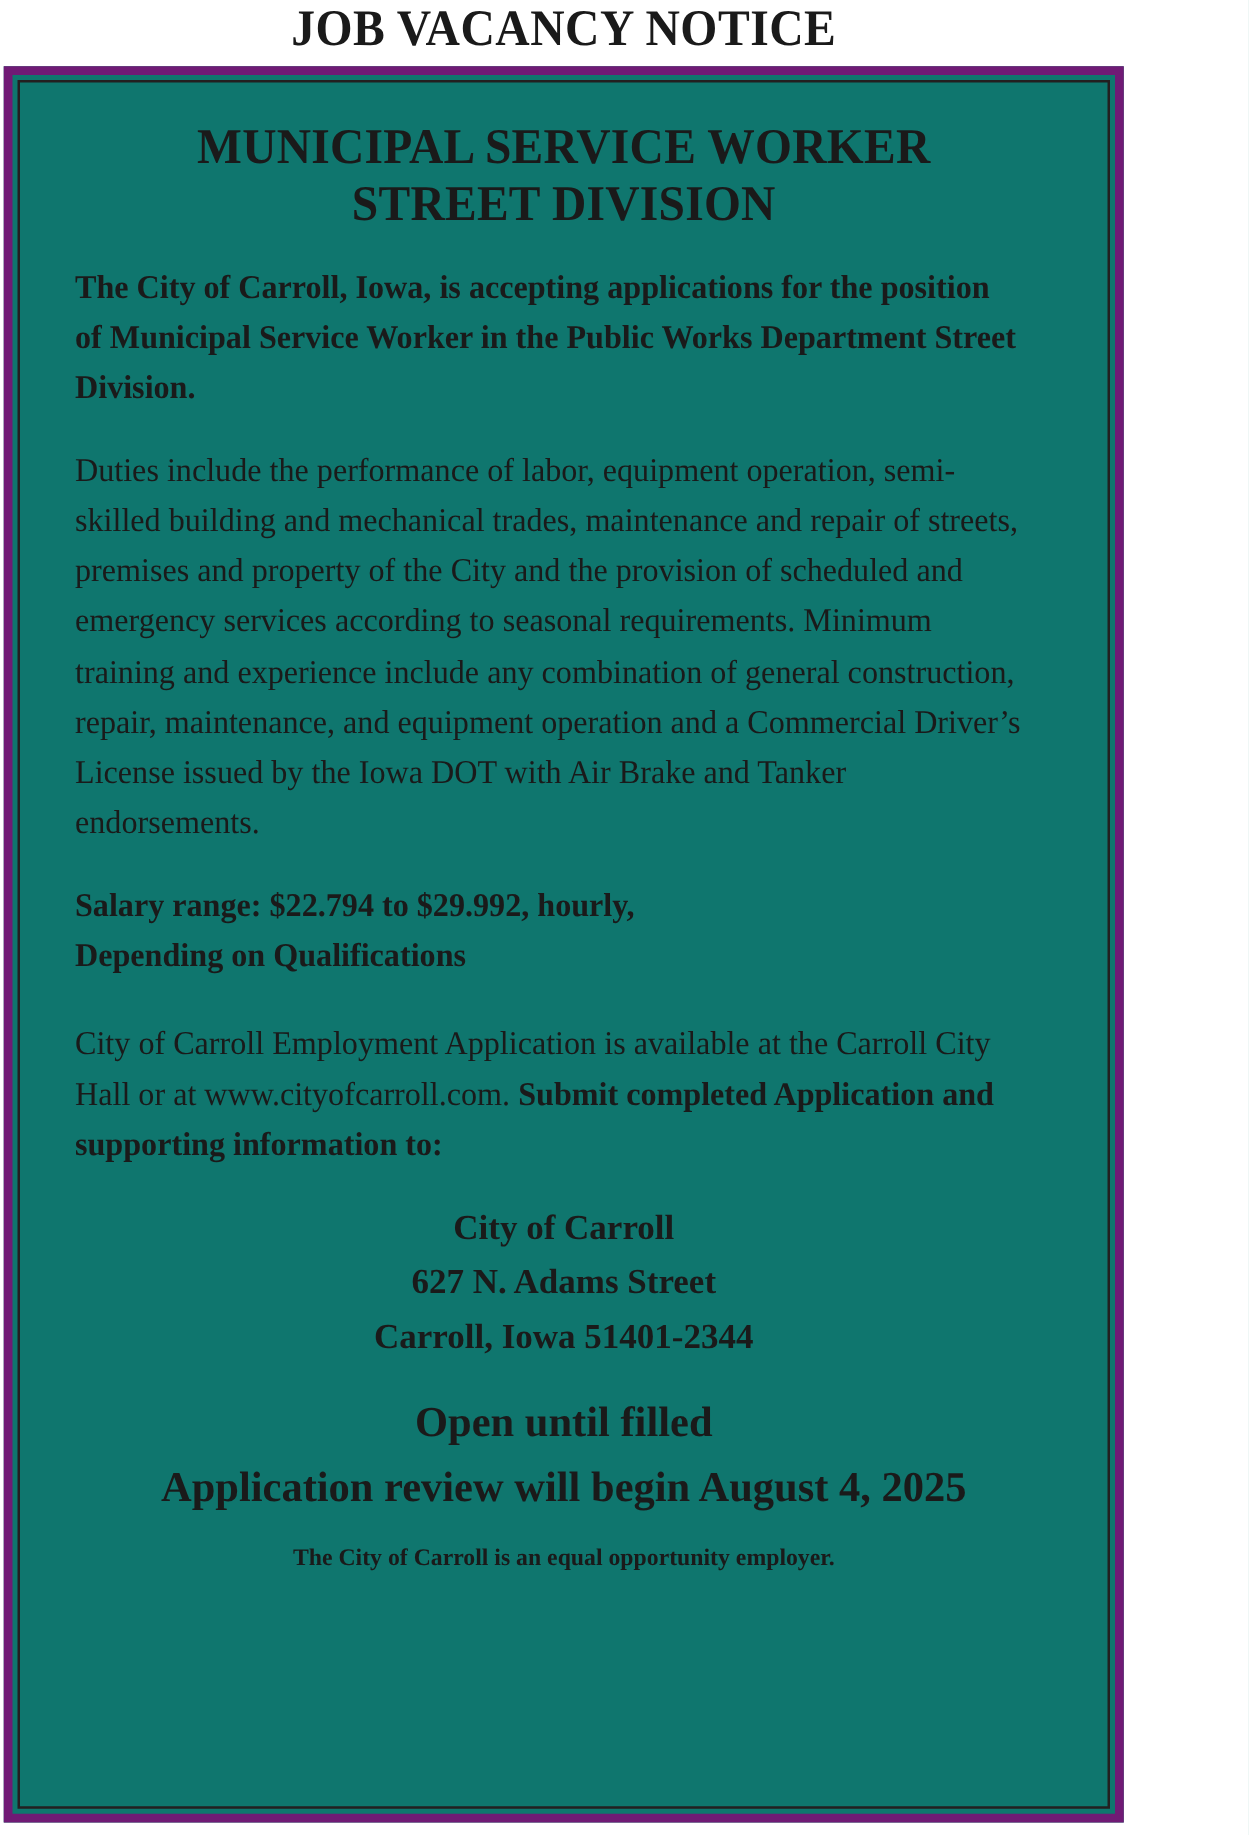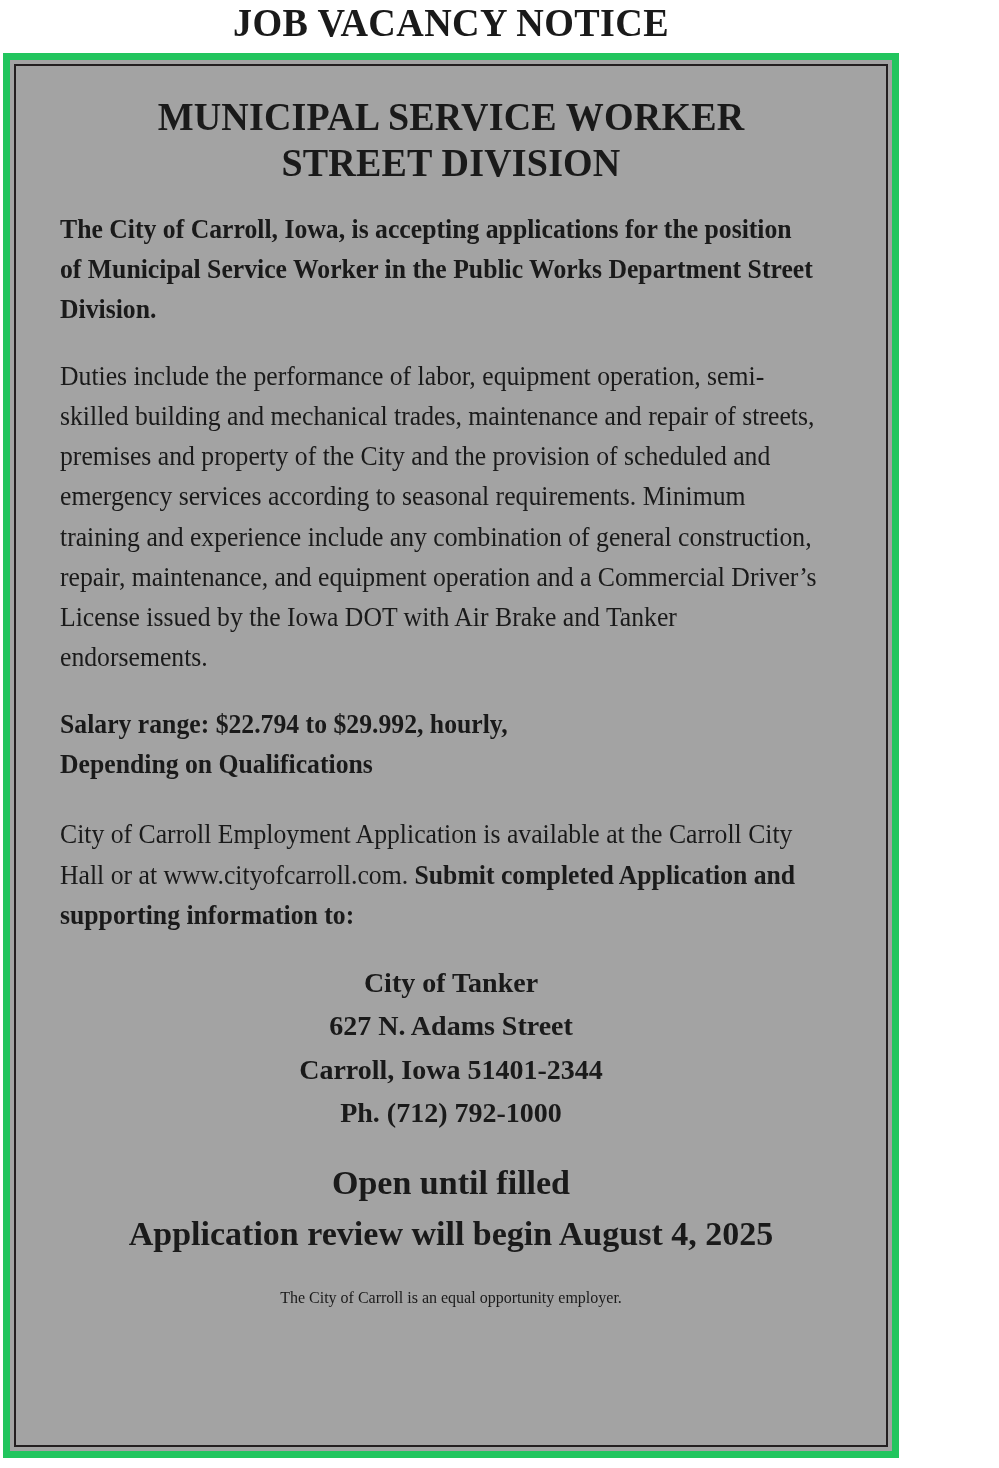--- a/index.html
+++ b/index.html
@@ -37,22 +37,22 @@
     white-space: nowrap;
   }
 
   
   .notice-box {
     position: absolute;
     left: 3px;
     top: 53px;
     right: 3px;
     bottom: 10px;
-    border: 7px solid #22c55e;
-    background: #a3a3a3;
+    border: 7px solid #701a75;
+    background: #0f766e;
     box-sizing: border-box;
     padding: 4px;
   }
   .notice-inner {
     width: 100%;
     height: 100%;
     border: 2px solid #231f20;
     box-sizing: border-box;
     padding: 20px 44px 10px 44px;
   }
@@ -116,24 +116,24 @@
     margin-top: 22px;
   }
   .closing-block .line {
     display: block;
     white-space: nowrap;
   }
 
   
   .eeo-footer {
     text-align: center;
-    font-weight: normal;
-    font-size: 16px;
+    font-weight: bold;
+    font-size: 19px;
     line-height: 1.3;
-    margin-top: 28px;
+    margin-top: 18px;
     white-space: nowrap;
   }
 </style>
 </head>
 <body>
 
 <div class="page">
 
   <div class="notice-title">JOB VACANCY NOTICE</div>
 
@@ -154,24 +154,23 @@
         <p class="para bold tight">
           <span>Salary range:  $22.794 to $29.992, hourly,</span><br>
           <span> Depending on Qualifications</span>
         </p>
 
         <p class="para">
           <span>City of Carroll Employment Application is available at the Carroll City Hall or at www.cityofcarroll.com. </span><span class="b"> Submit completed Application and supporting information to:</span>
         </p>
 
         <div class="address-block">
-          <span class="line">City of Tanker</span>
+          <span class="line">City of Carroll</span>
           <span class="line">627 N. Adams Street</span>
           <span class="line">Carroll, Iowa  51401-2344</span>
-          <span class="line">Ph. (712) 792-1000</span>
         </div>
 
         <div class="closing-block">
           <span class="line">Open until filled</span>
           <span class="line">Application review will begin August 4, 2025</span>
         </div>
 
         <div class="eeo-footer">The City of Carroll is an equal opportunity employer.</div>
 
       </div>

